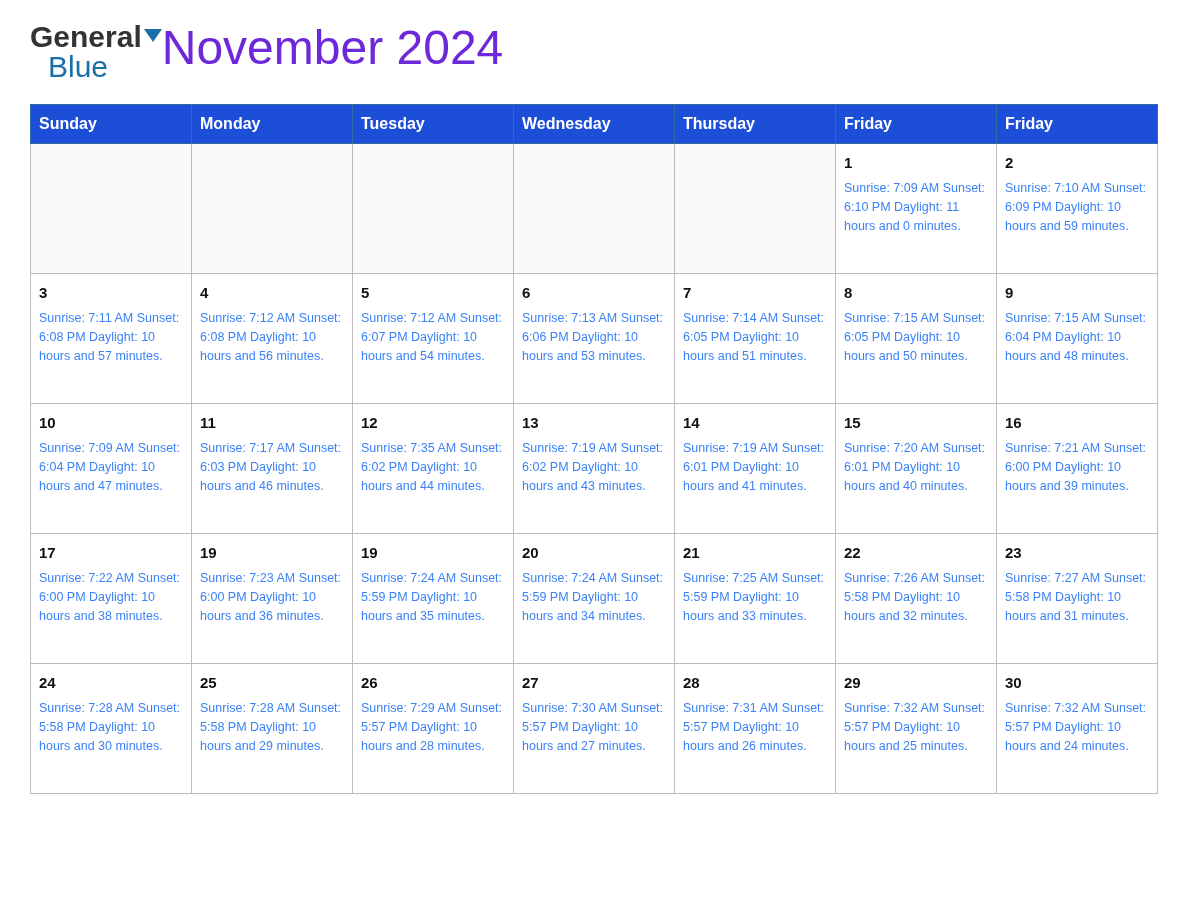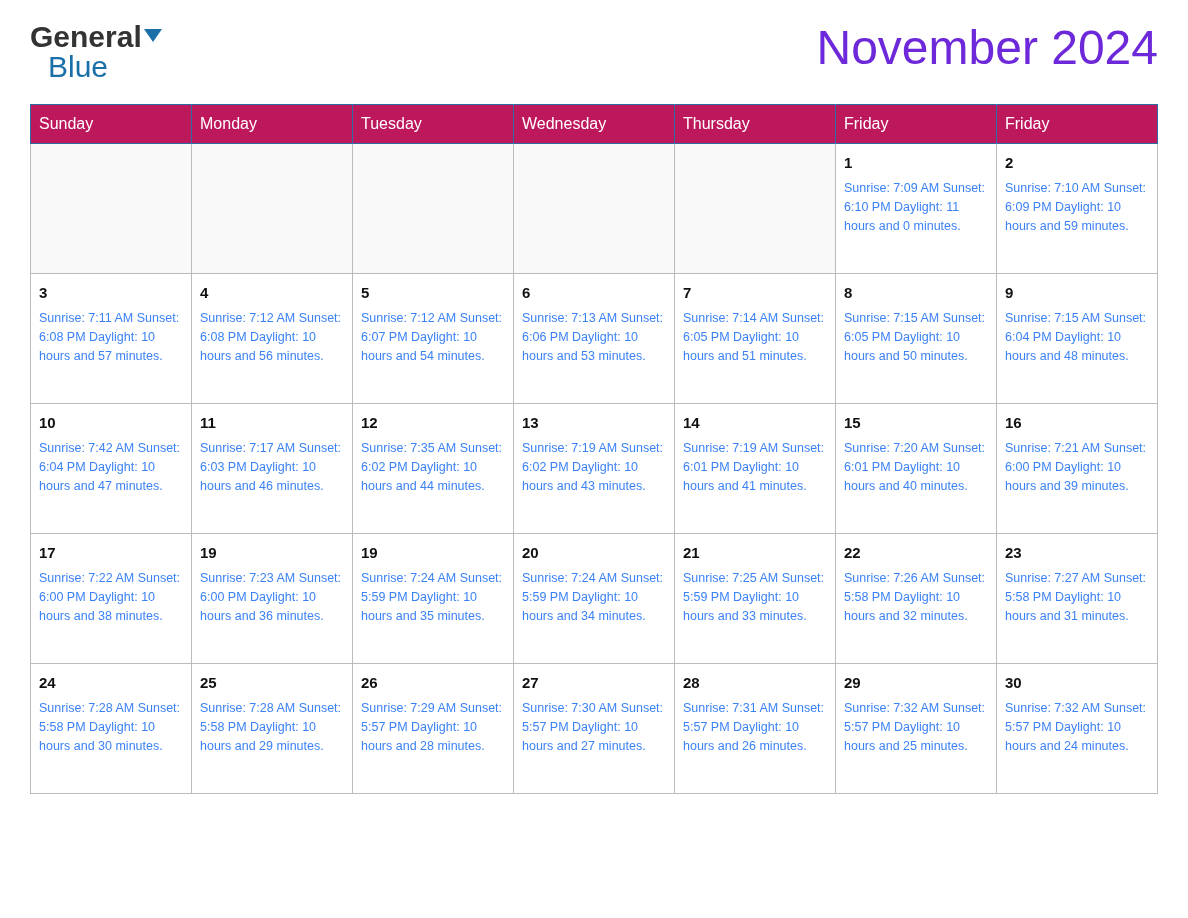--- a/index.html
+++ b/index.html
@@ -5,21 +5,21 @@
     * { box-sizing: border-box; margin: 0; padding: 0; }
     body {
       font-family: Arial, sans-serif;
       background: #fff;
       padding: 20px 30px;
       width: 1188px;
       min-height: 918px;
     }
     #header {
       display: flex;
-      justify-content: space-between;
+      justify-content: flex-start;
       align-items: flex-start;
       margin-bottom: 20px;
     }
     #logo {
       display: flex;
       flex-direction: column;
       align-items: flex-start;
     }
     #title-section {
       text-align: right;
@@ -33,24 +33,24 @@
       font-size: 22px;
       color: #555;
       margin-top: 4px;
     }
     #calendar {
       width: 100%;
       border-collapse: collapse;
       border: 1px solid #999;
     }
     #calendar th {
-      background-color: #be185d;
+      background-color: #1d4ed8;
       color: #fff;
       font-size: 16px;
-      font-weight: normal;
+      font-weight: bold;
       padding: 10px 8px;
       text-align: left;
       border: 1px solid #2e6da4;
     }
     #calendar td {
       width: calc(100% / 7);
       vertical-align: top;
       padding: 8px 8px 10px 8px;
       border: 1px solid #bbb;
       font-size: 13px;
@@ -202,21 +202,21 @@
           <span class="day-number">9</span>
           <div class="day-info">Sunrise: 7:15 AM
 Sunset: 6:04 PM
 Daylight: 10 hours
 and 48 minutes.</div>
         </td>
       </tr>
       <tr class="week-row">
         <td>
           <span class="day-number">10</span>
-          <div class="day-info">Sunrise: 7:42 AM
+          <div class="day-info">Sunrise: 7:09 AM
 Sunset: 6:04 PM
 Daylight: 10 hours
 and 47 minutes.</div>
         </td>
         <td>
           <span class="day-number">11</span>
           <div class="day-info">Sunrise: 7:17 AM
 Sunset: 6:03 PM
 Daylight: 10 hours
 and 46 minutes.</div>

